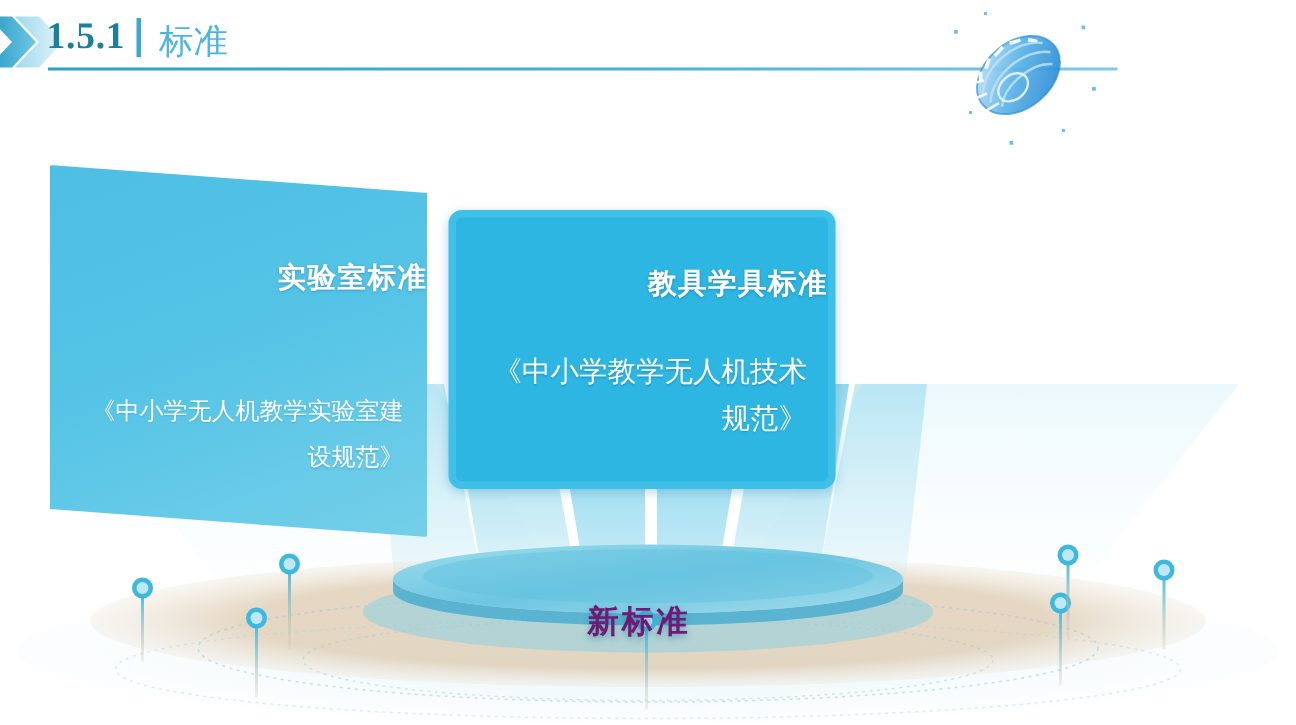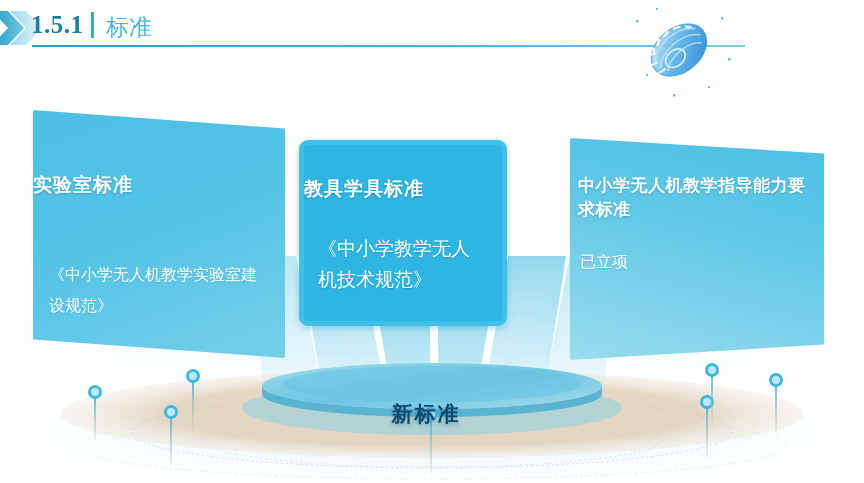--- a/index.html
+++ b/index.html
@@ -38,42 +38,42 @@
   
   .scene{position:absolute;left:0;top:56px;width:864px;height:427px;}
 
   
   .beams{position:absolute;left:0;top:200px;width:864px;height:210px;}
 
   
   .ground{position:absolute;left:0;top:300px;width:864px;height:127px;}
 
   
-  .panel{position:absolute;color:#fff;text-align:left;}
+  .panel{position:absolute;color:#fff;text-align:right;}
 
   .panel-left{
     left:33px;top:110px;width:252px;height:248px;
     clip-path: polygon(0% 0%, 100% 7.5%, 100% 100%, 0% 92.5%);
     background:linear-gradient(160deg,#4ebfe3 0%,#53c3e6 45%,#74cfe9 100%);
     border-radius:2px;
   }
   .panel-left .title{
     position:absolute;left:0;right:0;top:62px;
     font-size:19px;font-weight:bold;letter-spacing:1px;
     text-shadow:0 1px 2px rgba(20,90,120,.35);
   }
   .panel-left .sub{
     position:absolute;left:16px;right:16px;top:120px;
     font-size:16px;line-height:31px;font-weight:normal;
     text-shadow:0 1px 1px rgba(20,90,120,.2);
     margin-top:29px;
   }
 
   .panel-center{
-    left:299px;top:140px;width:208px;height:186px;
+    left:299px;top:140px;width:258px;height:186px;
     background:#2eb6e2;
     border:5px solid #3fc0e8;
     border-radius:9px;
     box-shadow:0 2px 7px rgba(40,140,180,.35);
     box-sizing:border-box;
   }
   .panel-center .title{
     position:absolute;left:0;right:0;top:31px;
     font-size:19px;font-weight:bold;letter-spacing:1px;
     text-shadow:0 1px 2px rgba(15,80,110,.4);
@@ -97,21 +97,21 @@
   }
   .panel-right .sub{
     position:absolute;left:10px;right:10px;top:110px;
     font-size:16px;line-height:28px;
     text-shadow:0 1px 1px rgba(20,90,120,.2);
   }
 
   
   .platform-label{
     position:absolute;left:0;right:12px;top:400px;
-    text-align:center;color:#0c4a6e;
+    text-align:center;color:#701a75;
     font-size:21px;font-weight:bold;letter-spacing:2px;
     text-shadow:0 2px 4px rgba(35,120,160,.55);
     z-index:25;
   }
 
   .pins{position:absolute;left:0;top:355px;width:864px;height:128px;z-index:22;}
 </style>
 </head>
 <body>
 
@@ -191,24 +191,20 @@
   <div class="panel panel-left">
     <div class="title">实验室标准</div>
     <div class="sub">《中小学无人机教学实验室建设规范》</div>
   </div>
 
   <div class="panel panel-center">
     <div class="title">教具学具标准</div>
     <div class="sub">《中小学教学无人机技术规范》</div>
   </div>
 
-  <div class="panel panel-right">
-    <div class="title">中小学无人机教学指导能力要求标准</div>
-    <div class="sub">已立项</div>
-  </div>
 
   <svg class="pins" viewBox="0 0 864 128">
     <defs>
       <linearGradient id="pinStem" x1="0" y1="0" x2="0" y2="1">
         <stop offset="0%" stop-color="#45b9e0"></stop>
         <stop offset="100%" stop-color="#d7c4a8" stop-opacity="0.25"></stop>
       </linearGradient>
     </defs>
     <g>
       <rect x="94" y="40" width="2" height="46" fill="url(#pinStem)"></rect>

